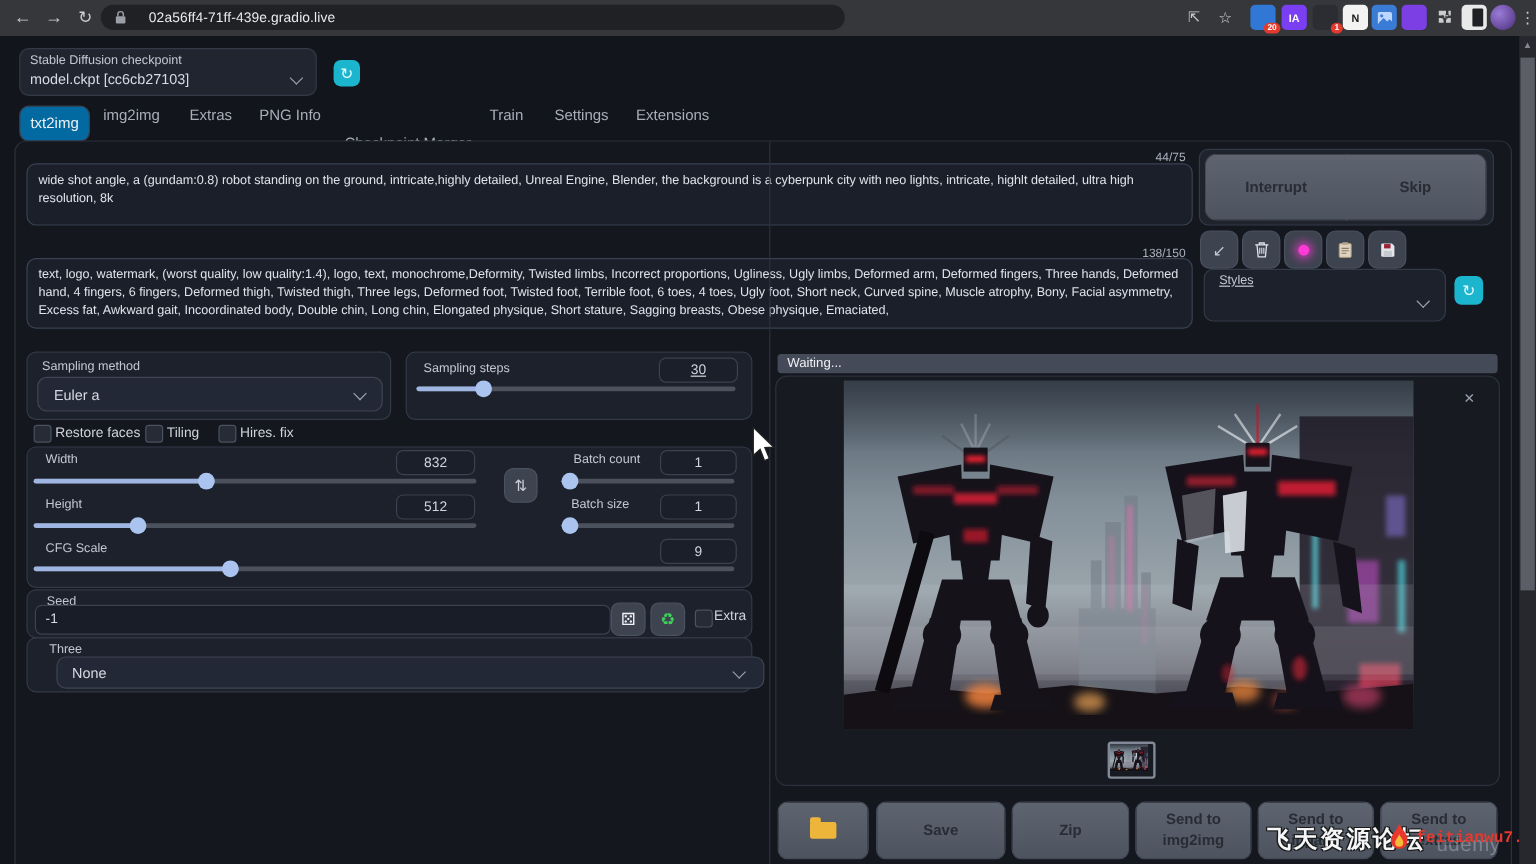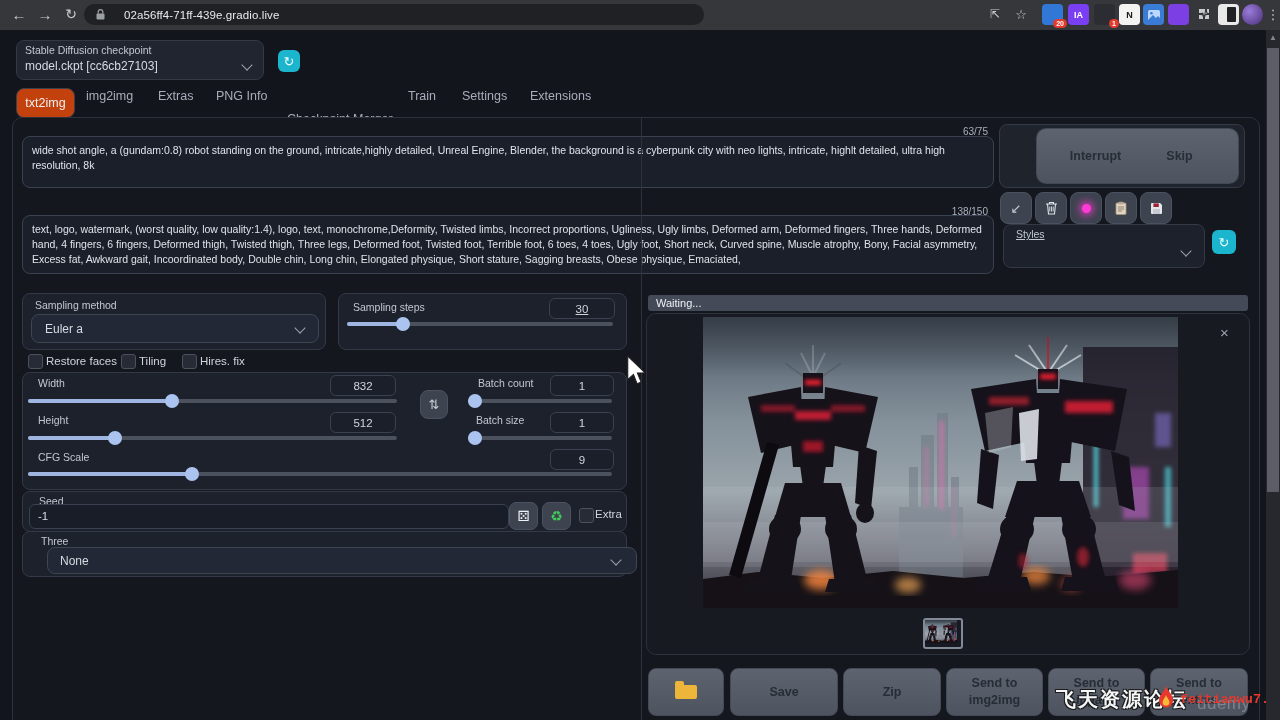--- a/index.html
+++ b/index.html
@@ -25,21 +25,21 @@
   .container{position:absolute;left:12px;top:87px;width:1246px;height:610px;
     border:1px solid #2c313c;border-radius:10px;background:#14171e;}
   .block{position:absolute;background:#1d212b;border:1px solid #333947;border-radius:8px;}
   .blklabel{position:absolute;font-size:10.5px;color:#c2c8d2;white-space:nowrap;}
   .value-text{font-size:12px;color:#d6dae2;}
   .chev{width:7px;height:7px;border-right:1.6px solid #9aa1ad;border-bottom:1.6px solid #9aa1ad;
     transform:rotate(45deg);display:inline-block;}
   .tealbtn{position:absolute;background:#1cb5ce;border-radius:6px;display:flex;align-items:center;
     justify-content:center;color:#eafcff;font-size:13px;}
   .tab{position:absolute;top:59px;font-size:12.5px;color:#a8aeb9;cursor:default;}
-  .tab-active{position:absolute;left:16px;top:58px;width:57px;height:28px;background:#c2410c;
+  .tab-active{position:absolute;left:16px;top:58px;width:57px;height:28px;background:#0369a1;
     border:1px solid #3a404c;border-radius:8px;color:#eef0f4;font-size:12.5px;
     display:flex;align-items:center;justify-content:center;}
   .ta{position:absolute;background:#1b1f2a;border:1px solid #3a4150;border-radius:8px;
     color:#dfe3ea;font-size:10.5px;line-height:1.45;padding:6px 9px;overflow:hidden;}
   .counter{position:absolute;font-size:10px;color:#aab1bd;text-align:right;}
   .numbox{position:absolute;background:#1b1f29;border:1px solid #3a4150;border-radius:6px;
     color:#cfd4dd;font-size:11.5px;display:flex;align-items:center;justify-content:center;}
   .slider{position:absolute;height:4px;background:#4c525d;border-radius:2px;}
   .sfill{position:absolute;left:0;top:0;height:100%;background:#9fb6e2;border-radius:2px;}
   .knob{position:absolute;width:14px;height:14px;border-radius:50%;background:#abc4ef;top:-5px;margin-left:-7px;}
@@ -254,21 +254,21 @@
     <div class="tab" style="left:86px;"><span>img2img</span></div>
     <div class="tab" style="left:158px;"><span>Extras</span></div>
     <div class="tab" style="left:216px;"><span>PNG Info</span></div>
     <div class="tab" style="left:287px;margin-top:23px;"><span>Checkpoint Merger</span></div>
     <div class="tab" style="left:408px;"><span>Train</span></div>
     <div class="tab" style="left:462px;"><span>Settings</span></div>
     <div class="tab" style="left:530px;"><span>Extensions</span></div>
 
     <div class="container"></div>
 
-    <div class="counter" style="left:888px;top:96px;width:100px;">63/75</div>
+    <div class="counter" style="left:888px;top:96px;width:100px;">44/75</div>
     <div class="ta" style="left:22px;top:106px;width:952px;height:38px;">
       <span>wide shot angle, a (gundam:0.8) robot standing on the ground, intricate,highly detailed, Unreal Engine, Blender, the background is a cyberpunk city with neo lights, intricate, highlt detailed, ultra high resolution, 8k</span>
     </div>
 
     <div class="counter" style="left:882px;top:176px;width:106px;">138/150</div>
     <div class="ta" style="left:22px;top:185px;width:952px;height:45px;">
       <span>text, logo, watermark, (worst quality, low quality:1.4), logo, text, monochrome,Deformity, Twisted limbs, Incorrect proportions, Ugliness, Ugly limbs, Deformed arm, Deformed fingers, Three hands, Deformed hand, 4 fingers, 6 fingers, Deformed thigh, Twisted thigh, Three legs, Deformed foot, Twisted foot, Terrible foot, 6 toes, 4 toes, Ugly foot, Short neck, Curved spine, Muscle atrophy, Bony, Facial asymmetry, Excess fat, Awkward gait, Incoordinated body, Double chin, Long chin, Elongated physique, Short stature, Sagging breasts, Obese physique, Emaciated,</span>
     </div>
 
     <div class="block" style="left:22px;top:263px;width:302px;height:55px;">
@@ -361,21 +361,21 @@
       <span class="blklabel" style="left:18px;top:3px;">Three</span>
       <div class="ddown" style="left:24px;top:15px;width:588px;height:25px;">
         <span style="margin-left:12px;">None</span>
         <span class="chev" style="position:absolute;right:16px;top:8px;"></span>
       </div>
     </div>
 
     <div style="position:absolute;left:641px;top:88px;width:1px;height:608px;background:#2c313c;"></div>
 
     <div class="block" style="left:999px;top:94px;width:244px;height:62px;background:#1f232c;"></div>
-    <div class="graybtn" style="left:1004px;top:98px;width:117px;height:54px;border-radius:10px 0 0 10px;border-right:1px solid #6f7580;margin-left:32px;">
+    <div class="graybtn" style="left:1004px;top:98px;width:117px;height:54px;border-radius:10px 0 0 10px;border-right:1px solid #6f7580;">
       <span>Interrupt</span>
     </div>
     <div class="graybtn" style="left:1121px;top:98px;width:117px;height:54px;border-radius:0 10px 10px 0;border-left:none;">
       <span>Skip</span>
     </div>
 
     <div class="smallbtn" style="left:1000px;top:162px;color:#c3c9d3;font-size:13px;">↙</div>
     <div class="smallbtn" style="left:1035px;top:162px;">
       <svg width="13" height="14" viewBox="0 0 13 14">
         <path d="M1 3h11M4.5 3V1.5h4V3" stroke="#dfe3ea" stroke-width="1.1" fill="none"></path>

